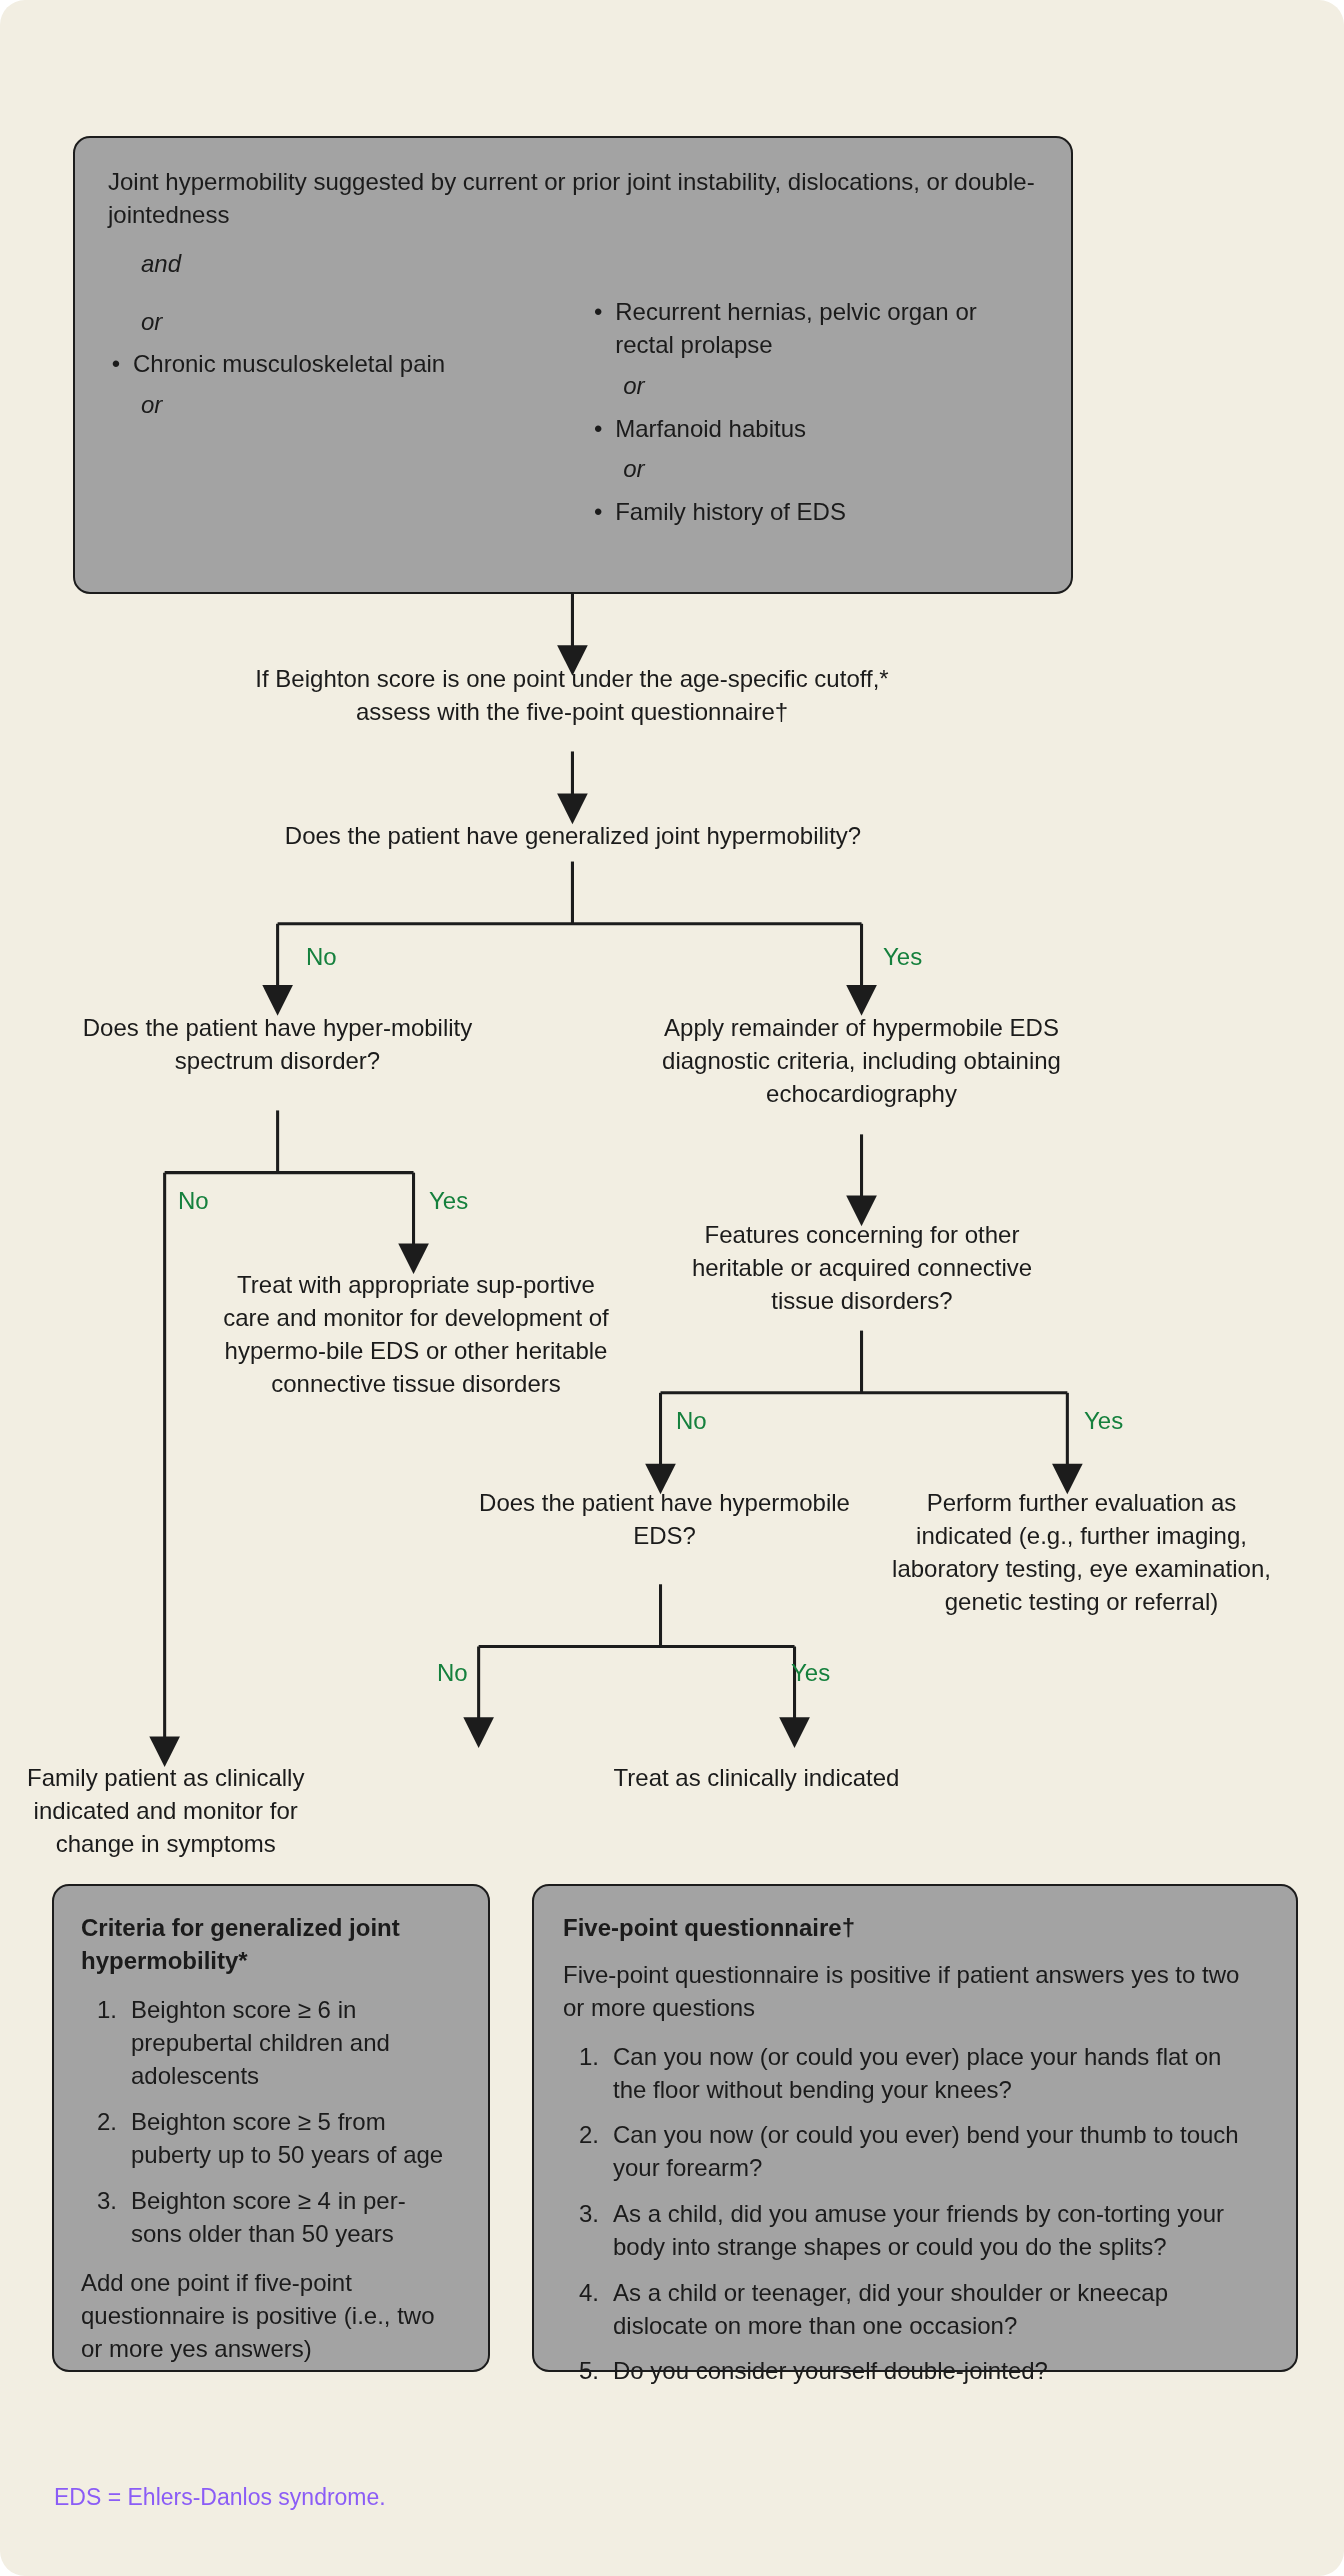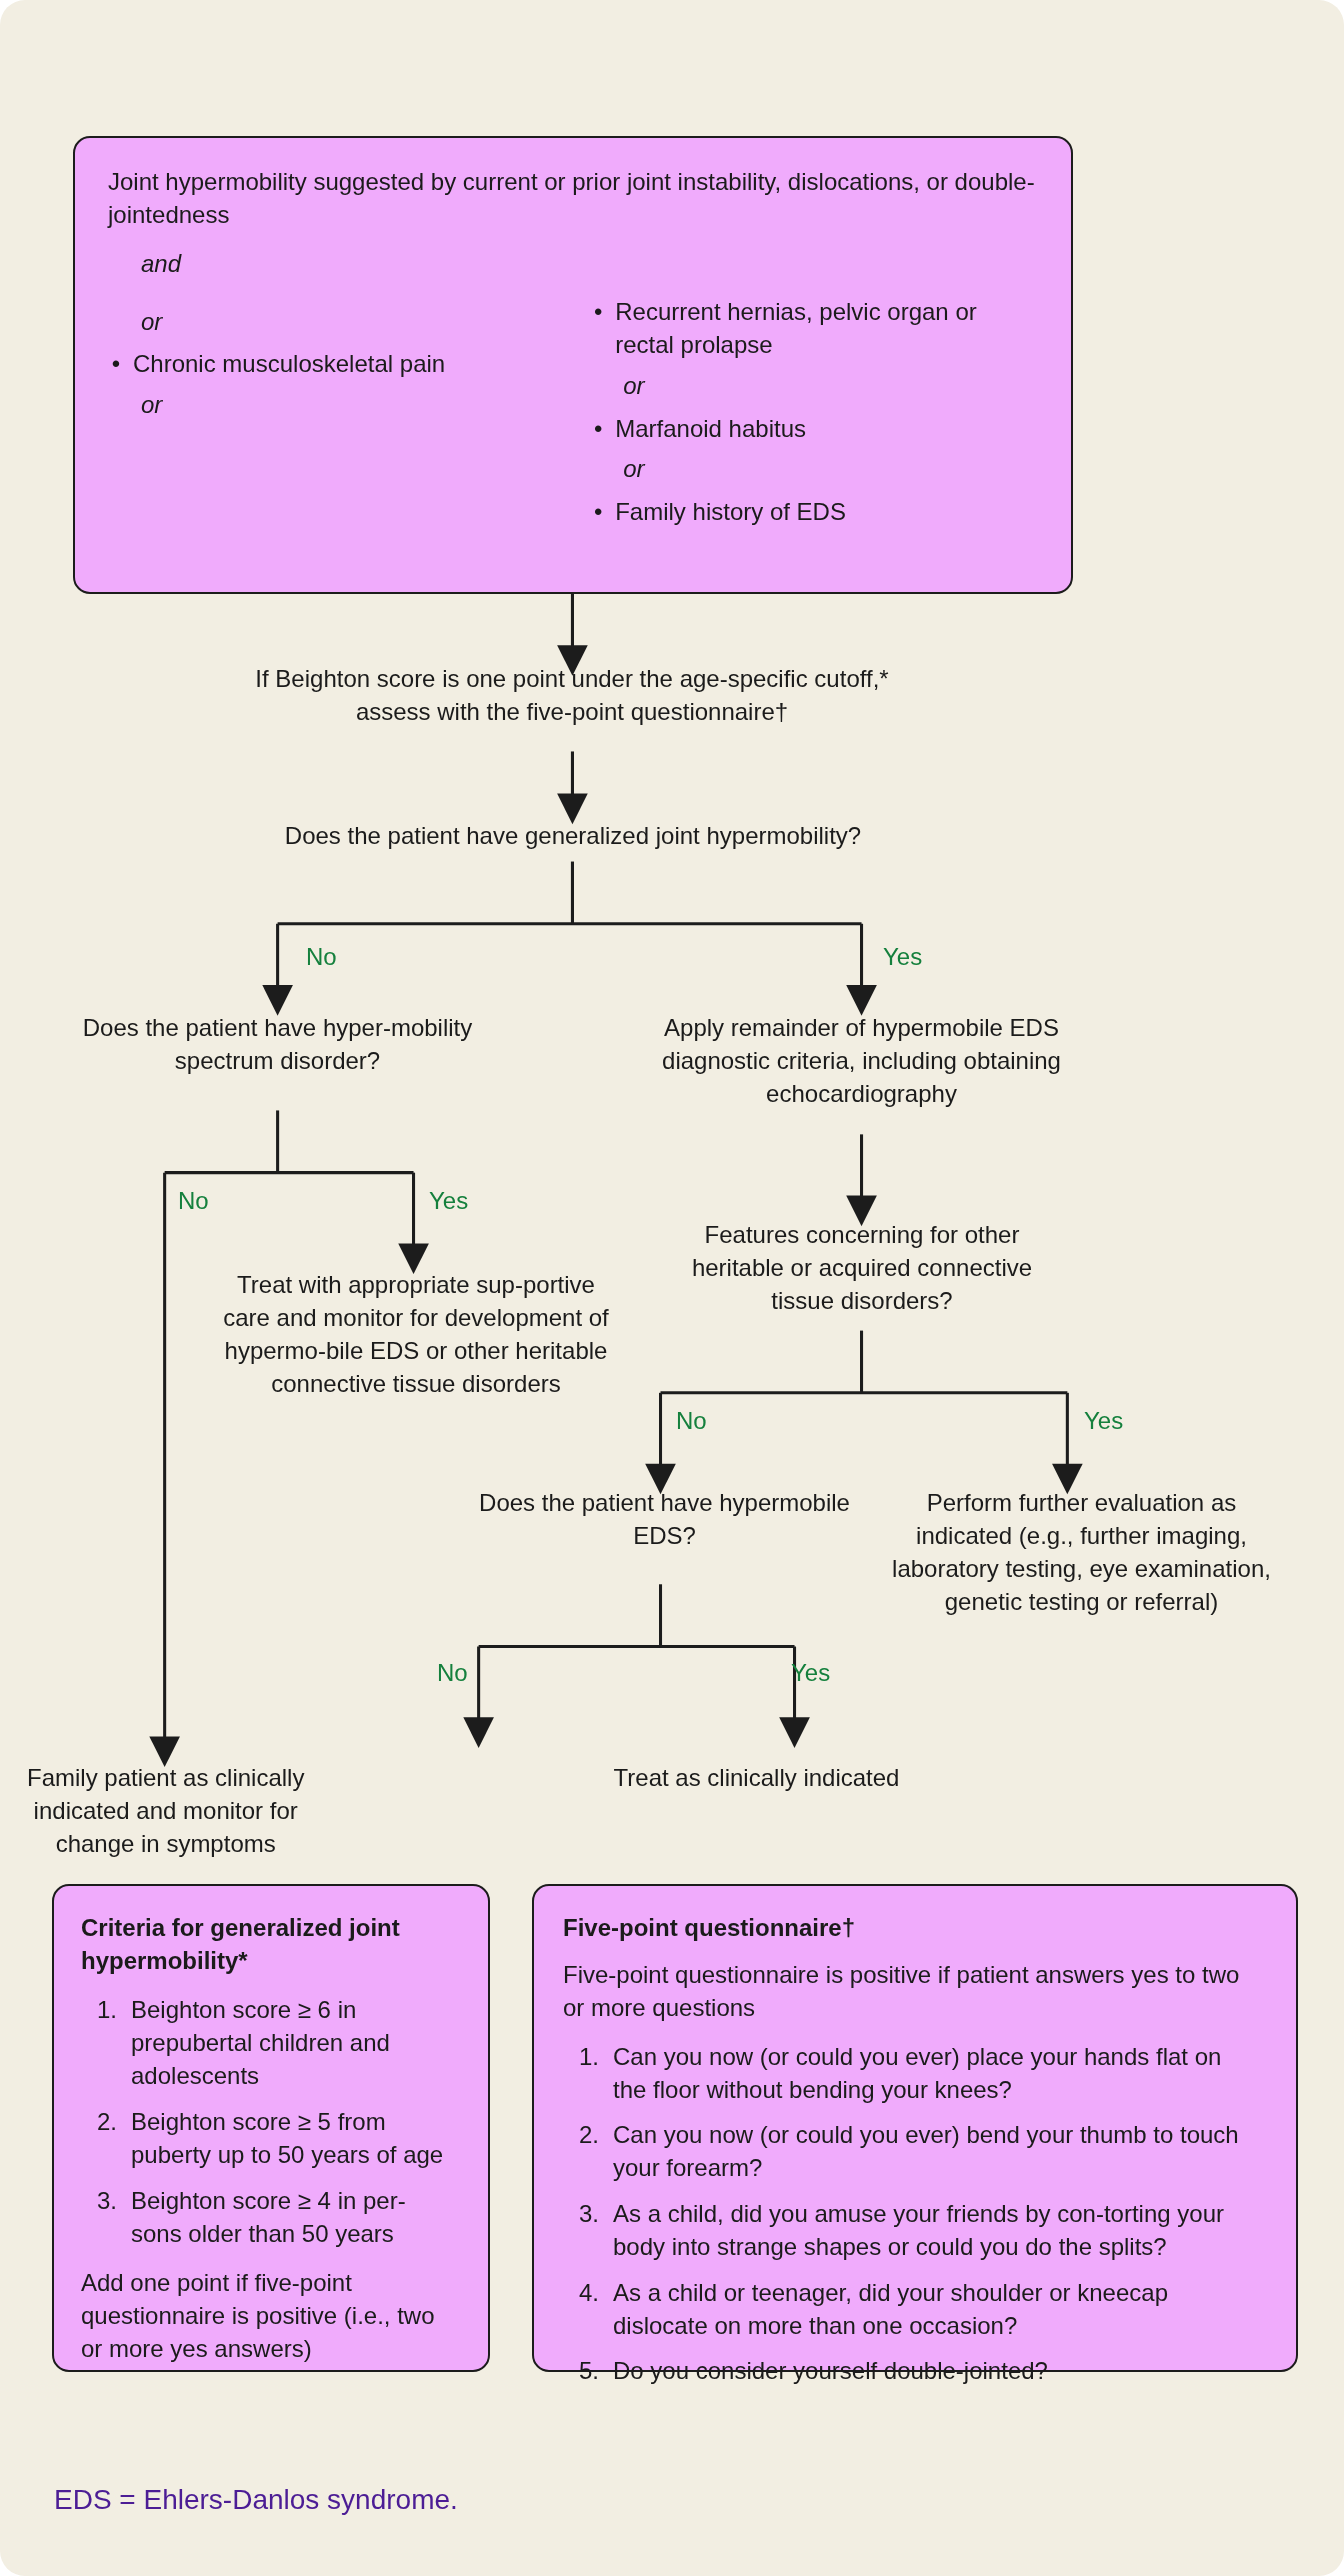--- a/index.html
+++ b/index.html
@@ -19,36 +19,36 @@
   .node{
     position:absolute;
     box-sizing:border-box;
     font-size:24px;
     line-height:1.38;
     color:#1b1b1b;
   }
   .boxed{
     border:2.4px solid #1c1c1c;
     border-radius:17px;
-    background:#f0abfc;
+    background:#a3a3a3;
   }
   .ctr{text-align:center;}
   .lbl{position:absolute;font-size:24px;color:#15803d;}
   svg.wires{position:absolute;left:0;top:0;width:1344px;height:2576px;pointer-events:none;}
   ul.bl{list-style:none;margin:0;padding:0;}
   ul.bl > li{position:relative;padding-left:25px;margin-bottom:1.9px;}
   ul.bl > li:before{content:"\2022";position:absolute;left:3.8px;top:0;}
   ol.nl{list-style:none;margin:16px;padding:0;counter-reset:ni;}
   ol.nl > li{position:relative;padding-left:34px;margin-bottom:12.4px;counter-increment:ni;}
   ol.nl > li:before{content:counter(ni) ".";position:absolute;left:0;top:0;}
   .sub{margin-left:33px;font-style:italic;}
   .cols{display:flex;gap:13.4px;}
   .col{flex:1;}
   .hdr{font-weight:bold;margin-bottom:13.4px;}
-  .ft{position:absolute;font-size:28px;color:#4c1d95;}
+  .ft{position:absolute;font-size:23px;color:#8b5cf6;}
 </style>
 </head>
 <body>
 
 <div id="page">
 
   <svg class="wires" viewBox="0 0 1404 2691">
     <defs>
       <marker id="ah" markerWidth="12" markerHeight="12" refX="6" refY="6" orient="auto">
         <path d="M1,1 L11,6 L1,11 z" fill="#1c1c1c"></path>

